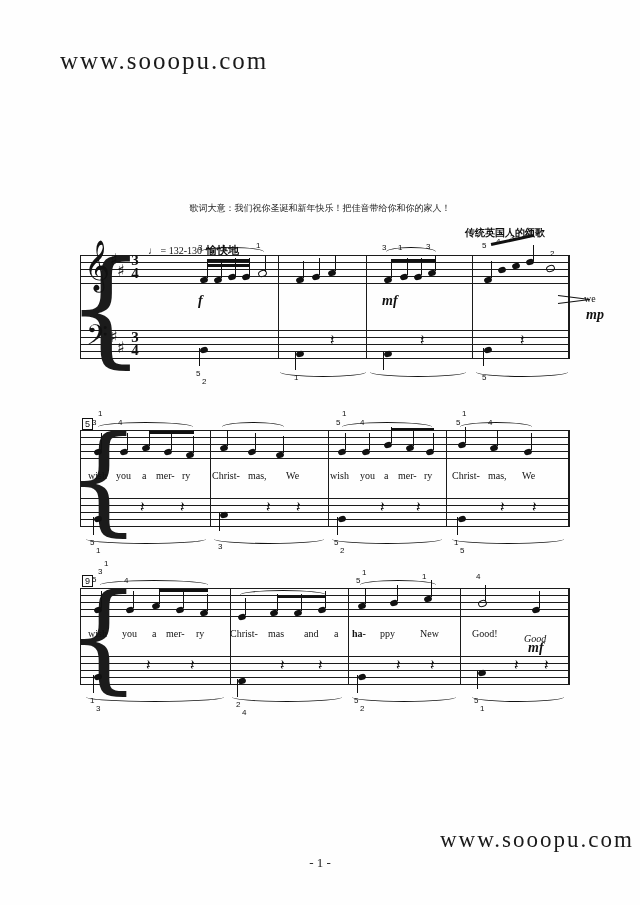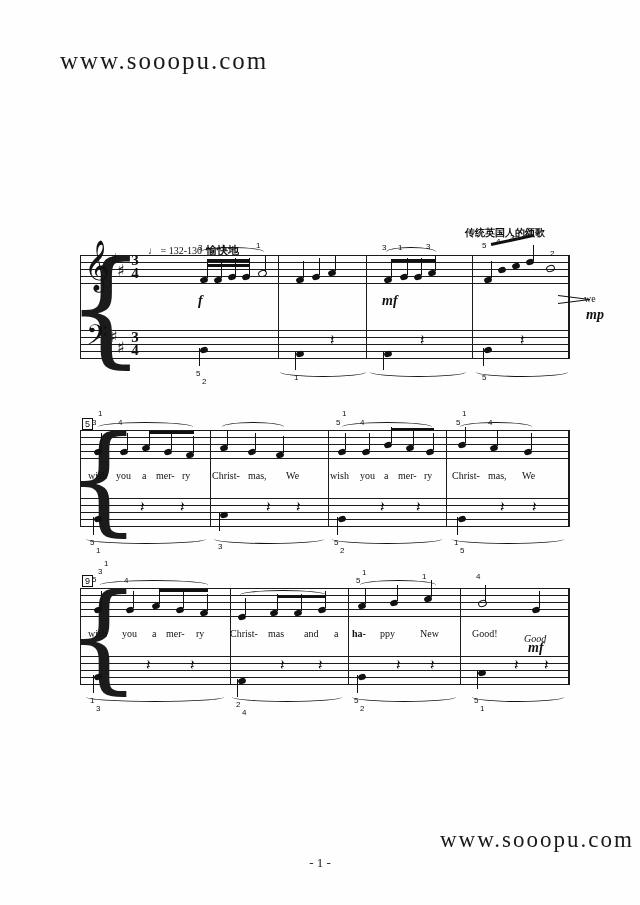--- a/index.html
+++ b/index.html
@@ -225,20 +225,21 @@
 </style>
 </head>
 <body>
 
 <div class="page">
 
 
   <div class="site-url-top">www.sooopu.com</div>
 
 
+  <div class="lyric-note">歌词大意：我们祝你圣诞和新年快乐！把佳音带给你和你的家人！</div>
 
   <div class="composer">传统英国人的颂歌</div>
 
   <div class="tempo">
     <span>♩ = 132-130</span><span class="cnspeed">愉快地</span>
   </div>
 
   <div class="system" style="left:80px; top:255px; width:490px; height:130px;">
 
     <div class="staff" style="width:490px;">

